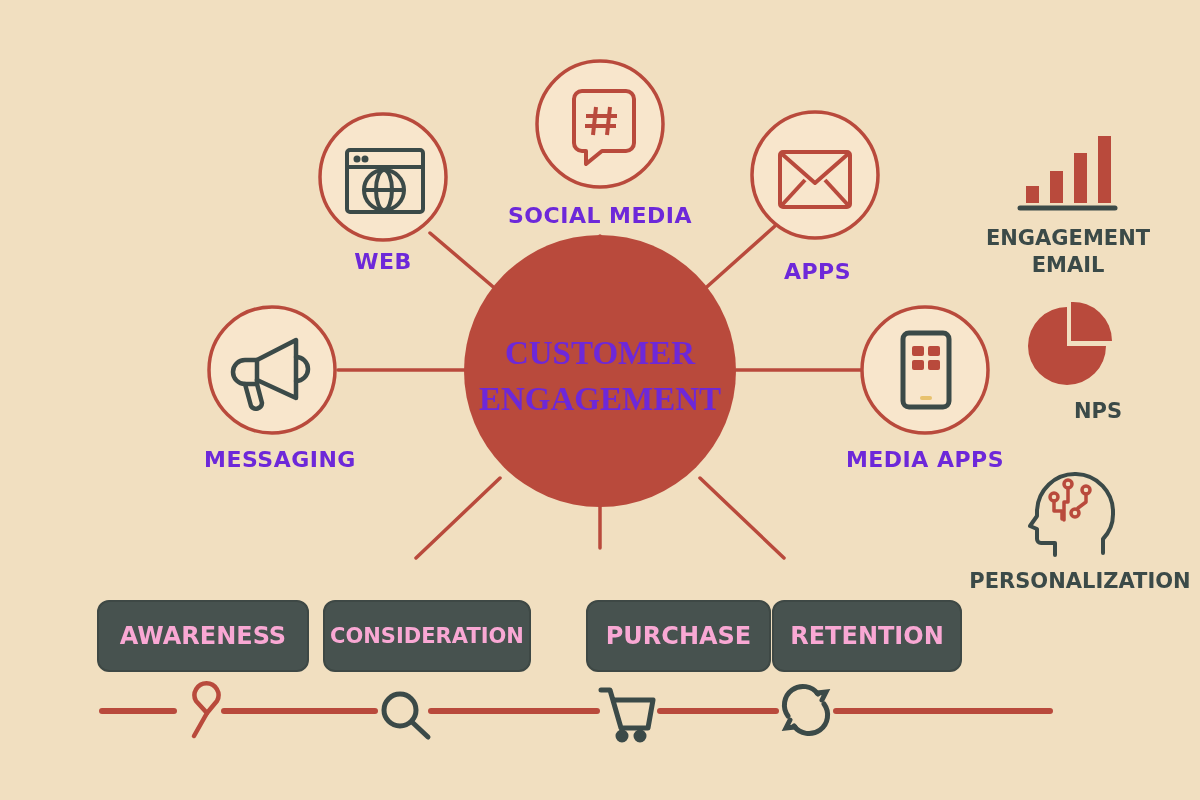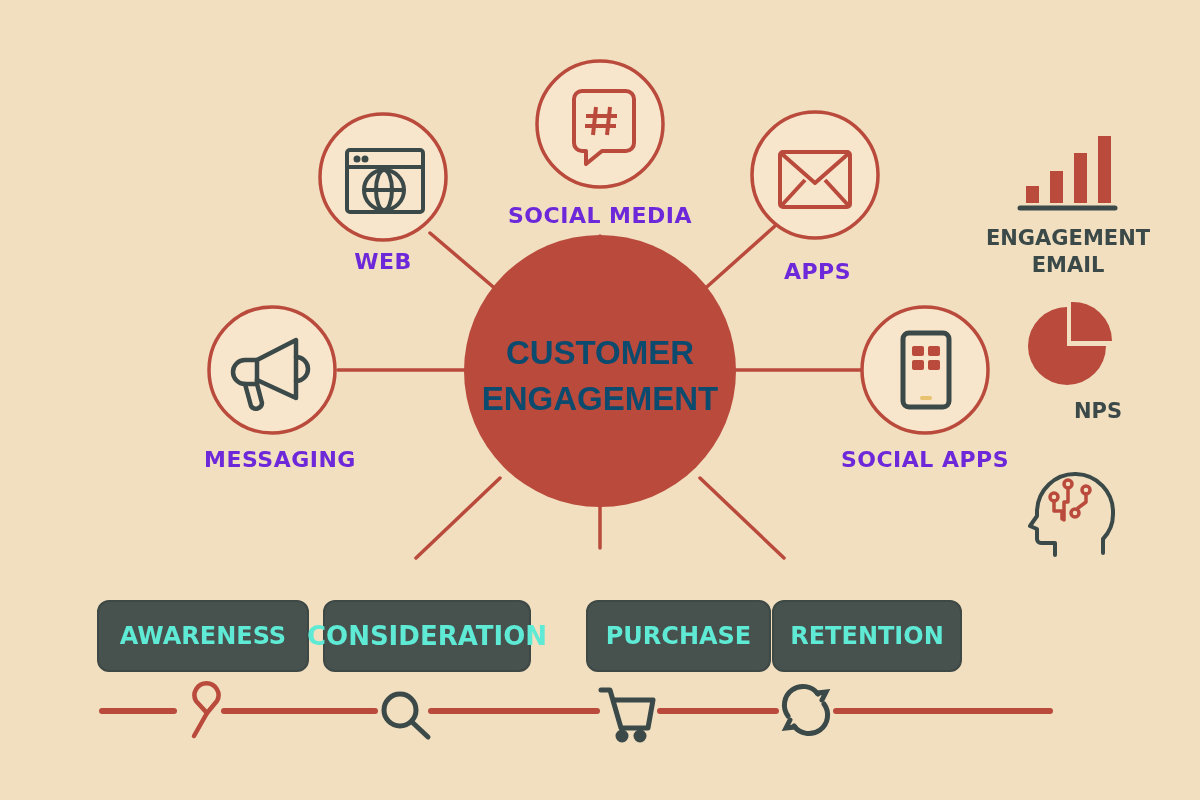--- a/index.html
+++ b/index.html
@@ -1,20 +1,20 @@
 <!DOCTYPE html>
 <html><head>
 <meta charset="utf-8">
 <style>
   html, body { margin:0; padding:0; }
   body { width:1200px; height:800px; background:#f1dfc0; position:relative; overflow:hidden; font-family:"DejaVu Sans", sans-serif; }
   #canvas { position:absolute; left:0; top:0; width:1200px; height:800px; }
   .lbl { position:absolute; color:#6d28d9; font-weight:bold; letter-spacing:0.5px; text-align:center; white-space:nowrap; font-size:22px; font-family:"DejaVu Sans", sans-serif; }
-  .center-text { position:absolute; left:464px; top:330px; width:272px; text-align:center; color:#0c4a6e; font-weight:bold; font-family:Liberation Sans, sans-serif; font-size:33px; line-height:46px; letter-spacing:0px; }
-  .stage { position:absolute; top:600px; height:72px; background:#47524f; border-radius:12px; color:#5eead4; font-weight:bold; font-size:24px; display:flex; align-items:center; justify-content:center; font-family:"DejaVu Sans", sans-serif; box-sizing:border-box; border:2px solid #3e4845; }
+  .center-text { position:absolute; left:464px; top:330px; width:272px; text-align:center; color:#6d28d9; font-weight:bold; font-family:Liberation Serif, serif; font-size:33px; line-height:46px; letter-spacing:0px; }
+  .stage { position:absolute; top:600px; height:72px; background:#47524f; border-radius:12px; color:#f9a8d4; font-weight:bold; font-size:24px; display:flex; align-items:center; justify-content:center; font-family:"DejaVu Sans", sans-serif; box-sizing:border-box; border:2px solid #3e4845; }
   .metric { position:absolute; color:#3b4a48; font-weight:bold; font-size:21px; text-align:center; line-height:27px; }
 </style>
 </head>
 <body>
 
 <svg id="canvas" viewBox="0 0 1200 800">
 
   <g stroke="#b94a3c" stroke-width="3.5" stroke-linecap="round">
     <line x1="430" y1="233" x2="505" y2="297"></line>
     <line x1="600" y1="236" x2="600" y2="256"></line>
@@ -134,28 +134,29 @@
 
 <div class="center-text">
   <div>CUSTOMER</div>
   <div>ENGAGEMENT</div>
 </div>
 
 <div class="lbl" style="left:333px;top:249px;width:100px;">WEB</div>
 <div class="lbl" style="left:480px;top:203px;width:240px;">SOCIAL MEDIA</div>
 <div class="lbl" style="left:760px;top:259px;width:115px;">APPS</div>
 <div class="lbl" style="left:180px;top:447px;width:200px;">MESSAGING</div>
-<div class="lbl" style="left:825px;top:447px;width:200px;">SOCIAL APPS</div>
+<div class="lbl" style="left:825px;top:447px;width:200px;">MEDIA APPS</div>
 
 <div class="metric" style="left:968px;top:225px;width:200px;">
   <div>ENGAGEMENT</div>
   <div>EMAIL</div>
 </div>
 <div class="metric" style="left:1038px;top:398px;width:120px;">
   <div>NPS</div>
 </div>
 <div class="metric" style="left:960px;top:568px;width:240px;">
+  <div>PERSONALIZATION</div>
 </div>
 
 <div class="stage" style="left:97px;width:212px;">AWARENESS</div>
-<div class="stage" style="left:323px;width:208px;font-size:26px;">CONSIDERATION</div>
+<div class="stage" style="left:323px;width:208px;font-size:21px;">CONSIDERATION</div>
 <div class="stage" style="left:542px;width:185px;margin-left:44px;">PURCHASE</div>
 <div class="stage" style="left:738px;width:190px;margin-left:34px;">RETENTION</div>
 
 </body></html>

